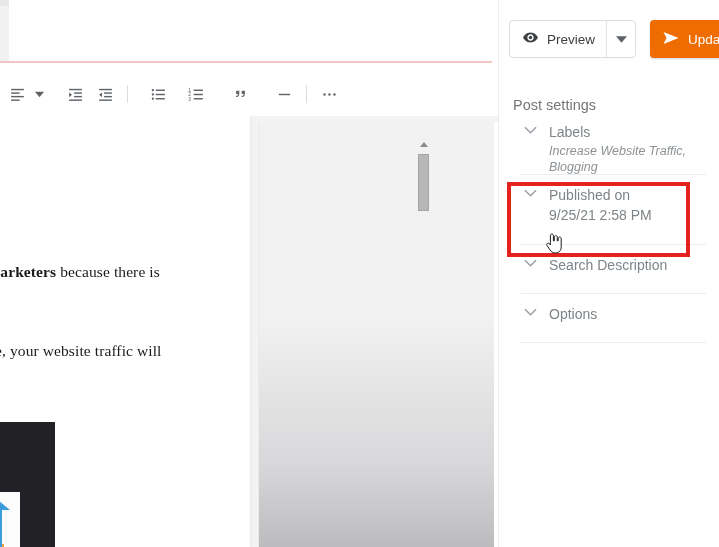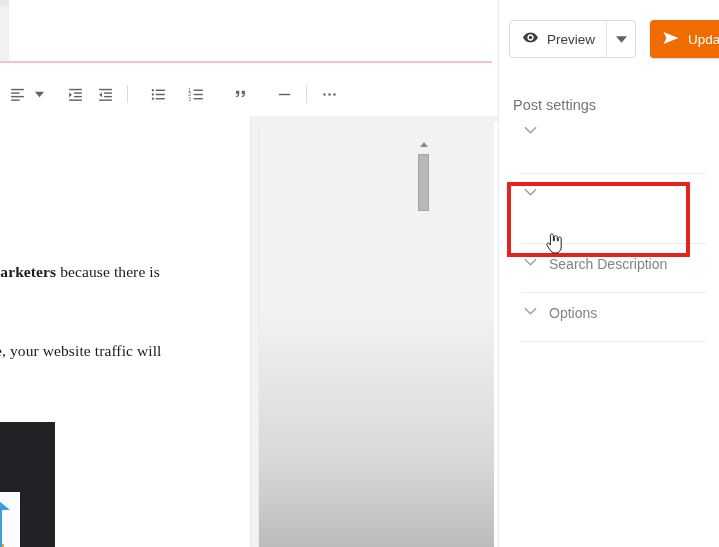--- a/index.html
+++ b/index.html
@@ -391,28 +391,36 @@
     <div class="settings-title">Post settings</div>
 
     <div class="sections">
 
       <div class="section sec-labels">
         <div class="sec-chevron">
           <svg width="13" height="8" viewBox="0 0 14 8" fill="none" stroke="currentColor" stroke-width="1.6">
               <path d="M1 1l6 6 6-6"></path>
             </svg>
         </div>
+        <div class="sec-body">
+          <div class="sec-label">Labels</div>
+          <div class="sec-sub">Increase Website Traffic, Blogging</div>
+        </div>
         <div class="sec-divider"></div>
       </div>
 
       <div class="section sec-published">
         <div class="sec-chevron">
           <svg width="13" height="8" viewBox="0 0 14 8" fill="none" stroke="currentColor" stroke-width="1.6">
               <path d="M1 1l6 6 6-6"></path>
             </svg>
+        </div>
+        <div class="sec-body">
+          <div class="sec-label">Published on</div>
+          <div class="sec-sub" style="font-style:normal;font-size:14px;color:#7e8488;margin-top:3px;">9/25/21 2:58 PM</div>
         </div>
         <div class="sec-divider"></div>
       </div>
 
 
 
       <div class="section">
         <div class="sec-chevron">
           <svg width="13" height="8" viewBox="0 0 14 8" fill="none" stroke="currentColor" stroke-width="1.6">
               <path d="M1 1l6 6 6-6"></path>

